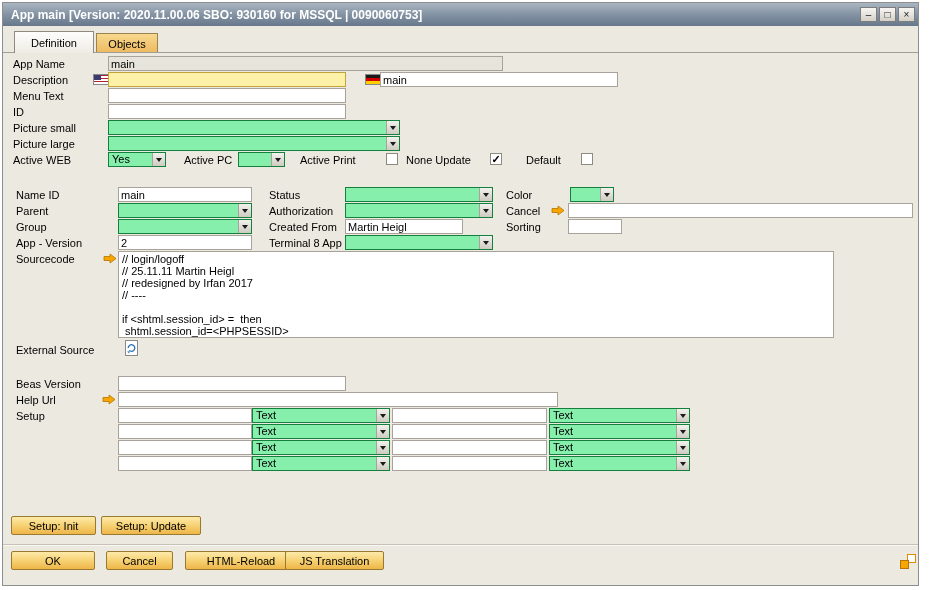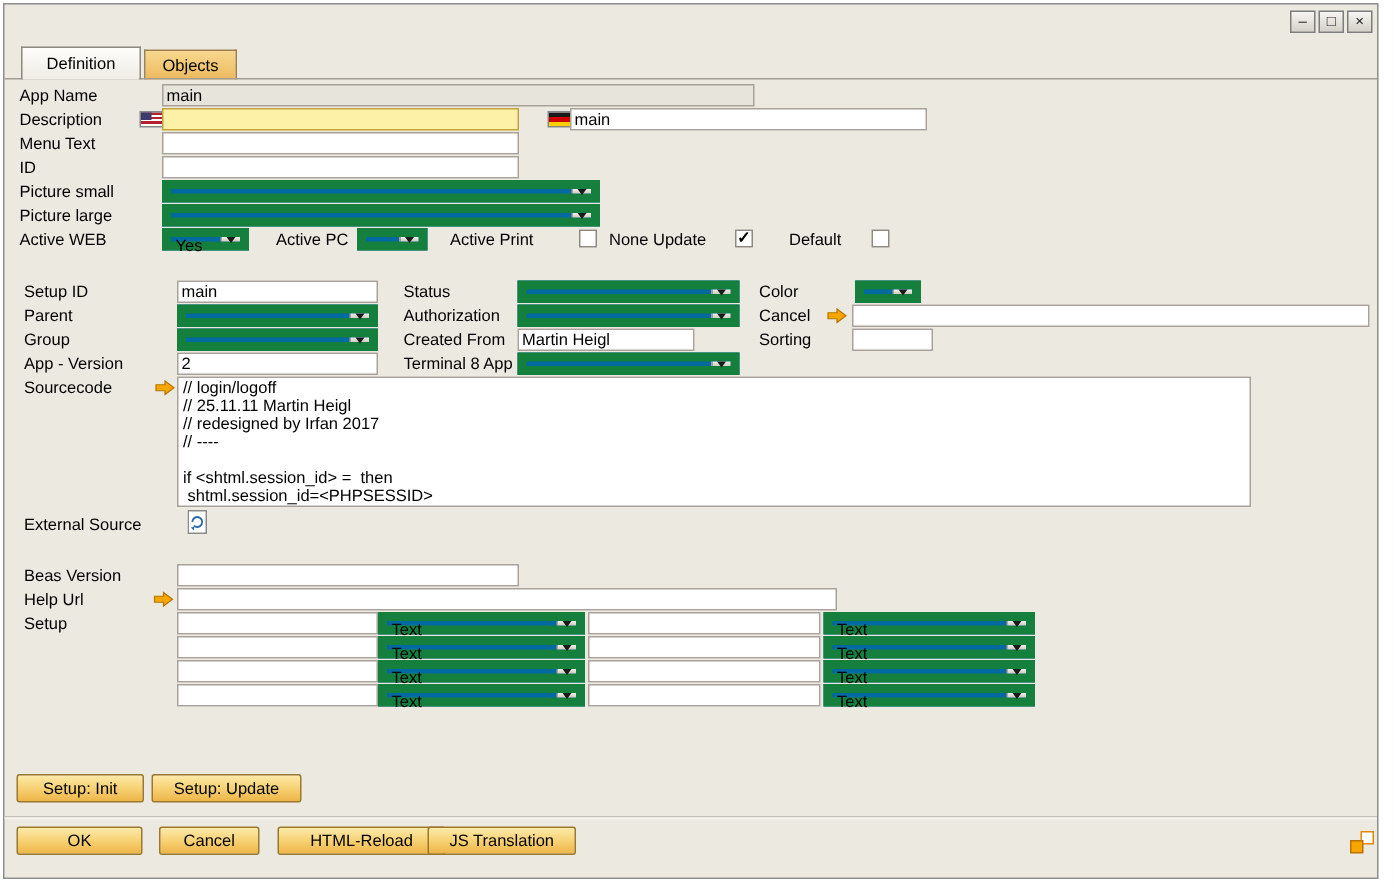--- a/index.html
+++ b/index.html
@@ -16,21 +16,21 @@
   .tab-active{left:11px;top:28px;width:80px;height:22px;background:linear-gradient(#fdfdfb,#efece5);
     border:1px solid #8f8a80;border-bottom:none;z-index:3;}
   .tab-inactive{left:93px;top:30px;width:62px;height:20px;background:linear-gradient(#f7d88e,#edb95e);
     border:1px solid #9b8250;border-bottom:none;z-index:1;}
   .tabline{position:absolute;left:0;top:49px;right:0;height:1px;background:#a39e93;z-index:2;}
   .lbl{position:absolute;font-size:11px;line-height:13px;color:#000;white-space:nowrap;}
   .fld{position:absolute;height:15px;border:1px solid #a8a29a;background:#fff;
     font-family:"Liberation Sans",sans-serif;font-size:11px;padding:0 2px;color:#000;}
   .fld.ro{background:#e7e4db;}
   .fld.hl{background:#fdf1a7;border-color:#c1a43c;}
-  .combo{position:absolute;height:15px;border:6px solid #15803d;background:#0369a1;cursor:pointer;padding-left:13px;}
+  .combo{position:absolute;height:15px;border:1px solid #15803d;background:#86efac;cursor:pointer;padding-left:13px;}
   .combo .val{position:absolute;left:3px;top:0;font-size:11px;line-height:13px;}
   .combo .arr{position:absolute;right:0;top:0;bottom:0;width:13px;
     background:linear-gradient(#f2f1ed,#cfcbc1);border-left:1px solid #a8a29a;
     display:flex;align-items:center;justify-content:center;}
   .tri{width:0;height:0;border-left:3px solid transparent;border-right:3px solid transparent;border-top:4px solid #1a1a1a;}
   .cb{position:absolute;width:12px;height:12px;border:1px solid #8f8a80;background:#fff;
     font-size:11px;line-height:10px;text-align:center;cursor:pointer;}
   .cb.checked::after{content:"✓";font-weight:bold;}
   .codebox{position:absolute;background:#fff;border:1px solid #a8a29a;
     font-family:"Liberation Sans",sans-serif;font-size:11px;line-height:12px;
@@ -43,20 +43,23 @@
   .flag-us .canton{position:absolute;left:0;top:0;width:7px;height:5px;background:#3c3b6e;}
   .flag-de{background:linear-gradient(180deg,#1a1a1a 0 33%,#d00000 33% 67%,#ffce00 67% 100%);}
   .icon{position:absolute;}
   .hline{position:absolute;left:0;right:0;height:2px;border-top:1px solid #c6c2b8;border-bottom:1px solid #f8f7f4;}
 </style>
 </head>
 <body>
 
 <div class="window">
 
+  <div class="titlebar">
+    <span>App main [Version: 2020.11.00.06 SBO: 930160 for MSSQL | 0090060753]</span>
+  </div>
   <div class="winctrls">
     <div class="wbtn">
         <span>–</span>
       </div>
     <div class="wbtn">
         <span>□</span>
       </div>
     <div class="wbtn">
         <span>×</span>
       </div>
@@ -113,21 +116,21 @@
         <div class="tri"></div>
       </div>
   </div>
   <div class="lbl" style="left:297px;top:151px">Active Print</div>
   <div class="cb" style="left:383px;top:150px"></div>
   <div class="lbl" style="left:403px;top:151px">None Update</div>
   <div class="cb checked" style="left:487px;top:150px"></div>
   <div class="lbl" style="left:523px;top:151px">Default</div>
   <div class="cb" style="left:578px;top:150px"></div>
 
-  <div class="lbl" style="left:13px;top:186px">Setup ID</div>
+  <div class="lbl" style="left:13px;top:186px">Name ID</div>
   <input class="fld" style="left: 115px; top: 184px; width: 134px;" value="main">
   <div class="lbl" style="left:266px;top:186px">Status</div>
   <div class="combo" style="left:342px;top:184px;width:148px">
     <span class="val"></span>
     <div class="arr">
         <div class="tri"></div>
       </div>
   </div>
   <div class="lbl" style="left:503px;top:186px">Color</div>
   <div class="combo" style="left:567px;top:184px;width:44px">

